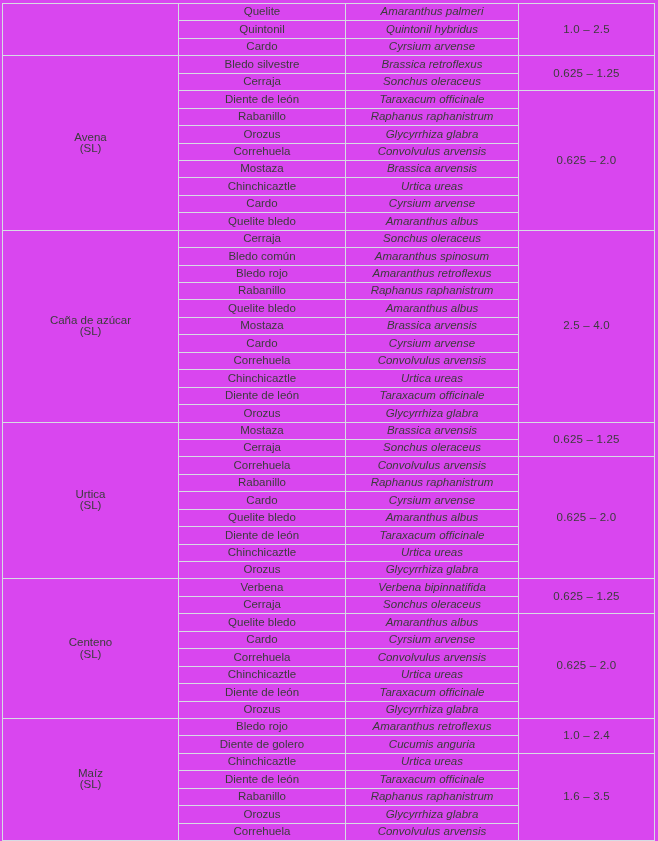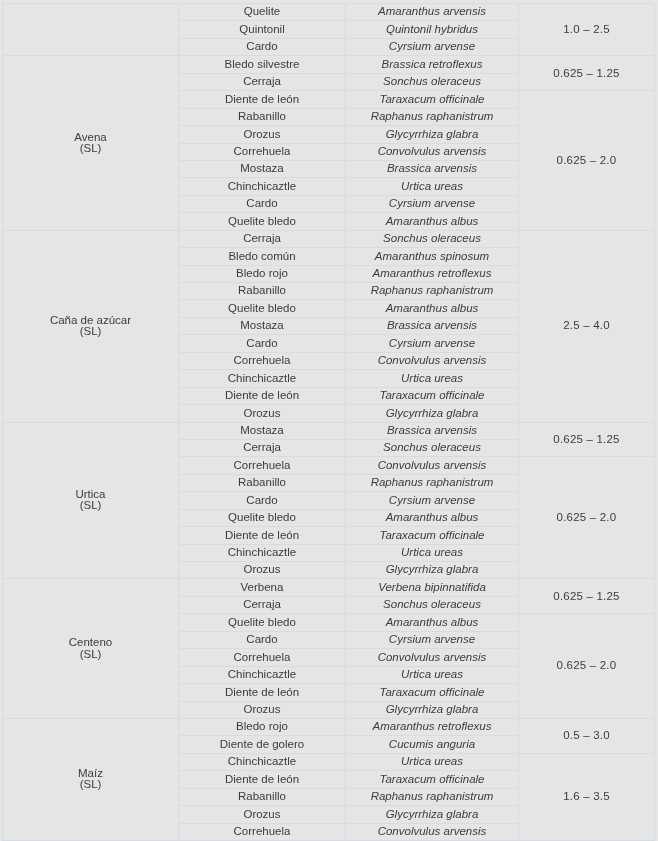--- a/index.html
+++ b/index.html
@@ -4,21 +4,21 @@
 <style>
   html, body {
     margin: 0;
     padding: 0;
     background: #ffffff;
   }
   .page {
     position: relative;
     width: 658px;
     height: 841px;
-    background: #e5e5e5;
+    background: #d946ef;
     overflow: hidden;
     font-family: "Liberation Sans", "DejaVu Sans", sans-serif;
   }
   table.dose-table {
     position: absolute;
     left: 2px;
     top: 3px;
     width: 652px;
     border-collapse: collapse;
     table-layout: fixed;
@@ -56,21 +56,21 @@
       <col style="width:167px">
       <col style="width:173px">
       <col style="width:136px">
     </colgroup>
     <tbody>
         <tr>
           <td class="crop-cell" rowspan="3">
             <div></div>
           </td>
           <td class="common-cell">Quelite</td>
-          <td class="sci-cell">Amaranthus arvensis</td>
+          <td class="sci-cell">Amaranthus palmeri</td>
           <td class="dose-cell" rowspan="3">1.0 – 2.5</td>
         </tr>
         <tr>
           <td class="common-cell">Quintonil</td>
           <td class="sci-cell">Quintonil hybridus</td>
         </tr>
         <tr>
           <td class="common-cell">Cardo</td>
           <td class="sci-cell">Cyrsium arvense</td>
         </tr>
@@ -249,21 +249,21 @@
           <td class="common-cell">Orozus</td>
           <td class="sci-cell">Glycyrrhiza glabra</td>
         </tr>
         <tr>
           <td class="crop-cell" rowspan="7">
             <div>Maíz</div>
             <div>(SL)</div>
           </td>
           <td class="common-cell">Bledo rojo</td>
           <td class="sci-cell">Amaranthus retroflexus</td>
-          <td class="dose-cell" rowspan="2">0.5 – 3.0</td>
+          <td class="dose-cell" rowspan="2">1.0 – 2.4</td>
         </tr>
         <tr>
           <td class="common-cell">Diente de golero</td>
           <td class="sci-cell">Cucumis anguria</td>
         </tr>
         <tr>
           <td class="common-cell">Chinchicaztle</td>
           <td class="sci-cell">Urtica ureas</td>
           <td class="dose-cell" rowspan="5">1.6 – 3.5</td>
         </tr>

